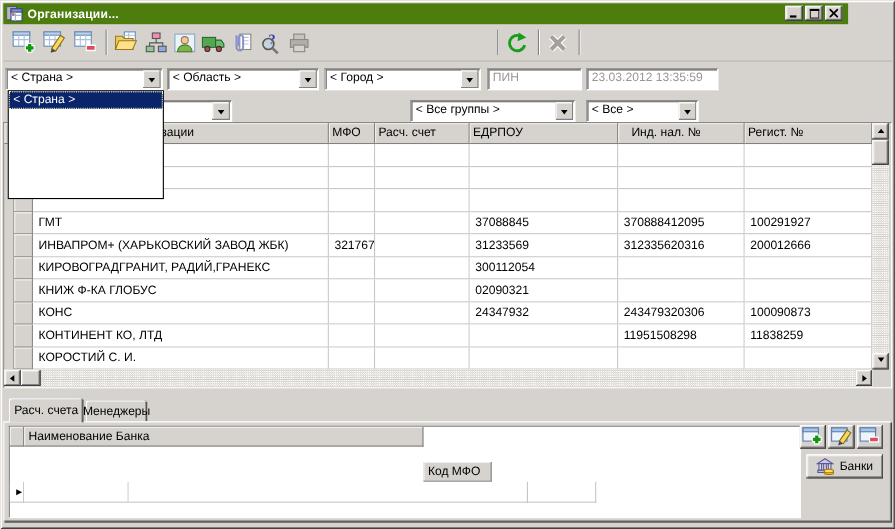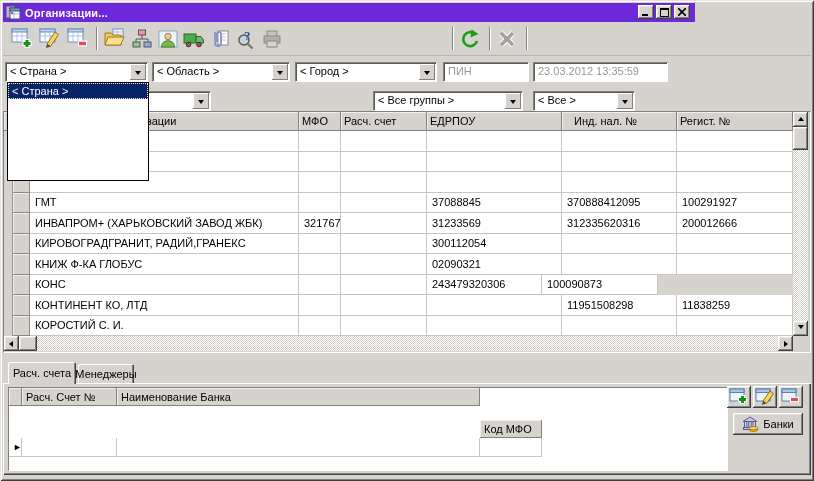--- a/index.html
+++ b/index.html
@@ -2,21 +2,21 @@
 <html><head>
 <meta charset="utf-8">
 <style>
   html,body{margin:0;padding:0}
   body{width:814px;height:481px;position:relative;overflow:hidden;
        font-family:"Liberation Sans",sans-serif;font-size:11px;color:#000;
        background:#d6d3ce;
        box-shadow:inset 1px 1px 0 #e6e3de, inset -1px -1px 0 #404040, inset 2px 2px 0 #fff, inset -2px -2px 0 #808080;}
   .abs{position:absolute}
   
-  .titlebar{left:3px;top:3px;width:692px;height:19px;background:#6d28d9;display:flex;align-items:center;padding-left:3px;box-sizing:border-box}
+  .titlebar{left:3px;top:3px;width:768px;height:19px;background:#4d7c0f;display:flex;align-items:center;padding-left:3px;box-sizing:border-box}
   .titlebar .ttext{color:#fff;font-weight:bold;font-size:11px;margin-left:4px;letter-spacing:.2px}
   .winbtn{width:16px;height:14px;background:#d6d3ce;margin-left:2px;display:flex;align-items:center;justify-content:center;
           box-shadow:inset -1px -1px 0 #404040, inset 1px 1px 0 #fff, inset -2px -2px 0 #808080, inset 2px 2px 0 #e8e6e2}
   .winbtns{position:absolute;right:5px;top:2px;display:flex}
   
   .toolbar{left:3px;top:22px;width:808px;height:33px;border-bottom:1px solid #b8b5b0}
   .tbtn{position:absolute;top:4px;width:25px;height:25px;display:flex;align-items:center;justify-content:center}
   .tsep{position:absolute;top:5px;width:1px;height:23px;background:#808080;border-right:1px solid #fff}
   
   .field{position:absolute;height:20px;background:#fff;box-sizing:border-box;
@@ -210,21 +210,21 @@
 </div>
 <div class="abs field combo" style="left:295px;top:62px;width:142px">
   <span>&lt; Город &gt;</span>
   <div class="cbtn">
       <div class="tri-dn"></div>
     </div>
 </div>
 <div class="abs field graytext" style="left:443px;top:62px;width:86px">
   <span>ПИН</span>
 </div>
-<div class="abs field graytext" style="left:533px;top:62px;width:135px">
+<div class="abs field graytext" style="left:533px;top:62px;width:120px">
   <span>23.03.2012 13:35:59</span>
 </div>
 
 <div class="abs field combo" style="left:10px;top:91px;width:201px">
   <div class="cbtn">
       <div class="tri-dn"></div>
     </div>
 </div>
 <div class="abs field combo" style="left:373px;top:91px;width:150px">
   <span>&lt; Все группы &gt;</span>
@@ -324,20 +324,21 @@
         <div class="gc" style="width: 135px; flex: 0 0 135px;">02090321</div>
         <div class="gc" style="width: 115px; flex: 0 0 115px;"></div>
         <div class="gc" style="width: 116px; flex: 0 0 116px;"></div>
       </div>
       <div class="grow">
         <div class="gc ind" style="width: 9px; flex: 0 0 9px;"></div>
         <div class="gc fx" style="width: 17px; flex: 0 0 17px;"></div>
         <div class="gc" style="width: 269px; flex: 0 0 269px;">КОНС</div>
         <div class="gc" style="width: 42px; flex: 0 0 42px;"></div>
         <div class="gc" style="width: 86px; flex: 0 0 86px;"></div>
+        <div class="gc" style="width: 135px; flex: 0 0 135px;">24347932</div>
         <div class="gc" style="width: 115px; flex: 0 0 115px;">243479320306</div>
         <div class="gc" style="width: 116px; flex: 0 0 116px;">100090873</div>
       </div>
       <div class="grow">
         <div class="gc ind" style="width: 9px; flex: 0 0 9px;"></div>
         <div class="gc fx" style="width: 17px; flex: 0 0 17px;"></div>
         <div class="gc" style="width: 269px; flex: 0 0 269px;">КОНТИНЕНТ КО, ЛТД</div>
         <div class="gc" style="width: 42px; flex: 0 0 42px;"></div>
         <div class="gc" style="width: 86px; flex: 0 0 86px;"></div>
         <div class="gc" style="width: 135px; flex: 0 0 135px;"></div>
@@ -381,21 +382,20 @@
   <span>Расч. счета</span>
 </div>
 <div class="tab" style="left:78px;top:364px;width:56px;height:19px;z-index:0">
   <span>Менеджеры</span>
 </div>
 
 <div class="abs pane">
   <div class="subgrid">
     <div id="sub-grid-header" class="ghrow">
         <div class="sgh" style="width: 13px; flex: 0 0 13px;"></div>
-        <div class="sgh" style="width: 95px; flex: 0 0 95px;">Расч. Счет №</div>
         <div class="sgh" style="width: 363px; flex: 0 0 363px;">Наименование Банка</div>
         <div class="sgh" style="width: 62px; flex: 0 0 62px; margin-top: 32px;">Код МФО</div>
       </div>
     <div id="sub-grid-rows">
         <div class="grow">
           <div class="sgc" style="width: 13px; flex: 0 0 13px;">
             <span class="rowarrow">►</span>
           </div>
           <div class="sgc" style="width: 95px; flex: 0 0 95px;"></div>
           <div class="sgc" style="width: 363px; flex: 0 0 363px;"></div>

